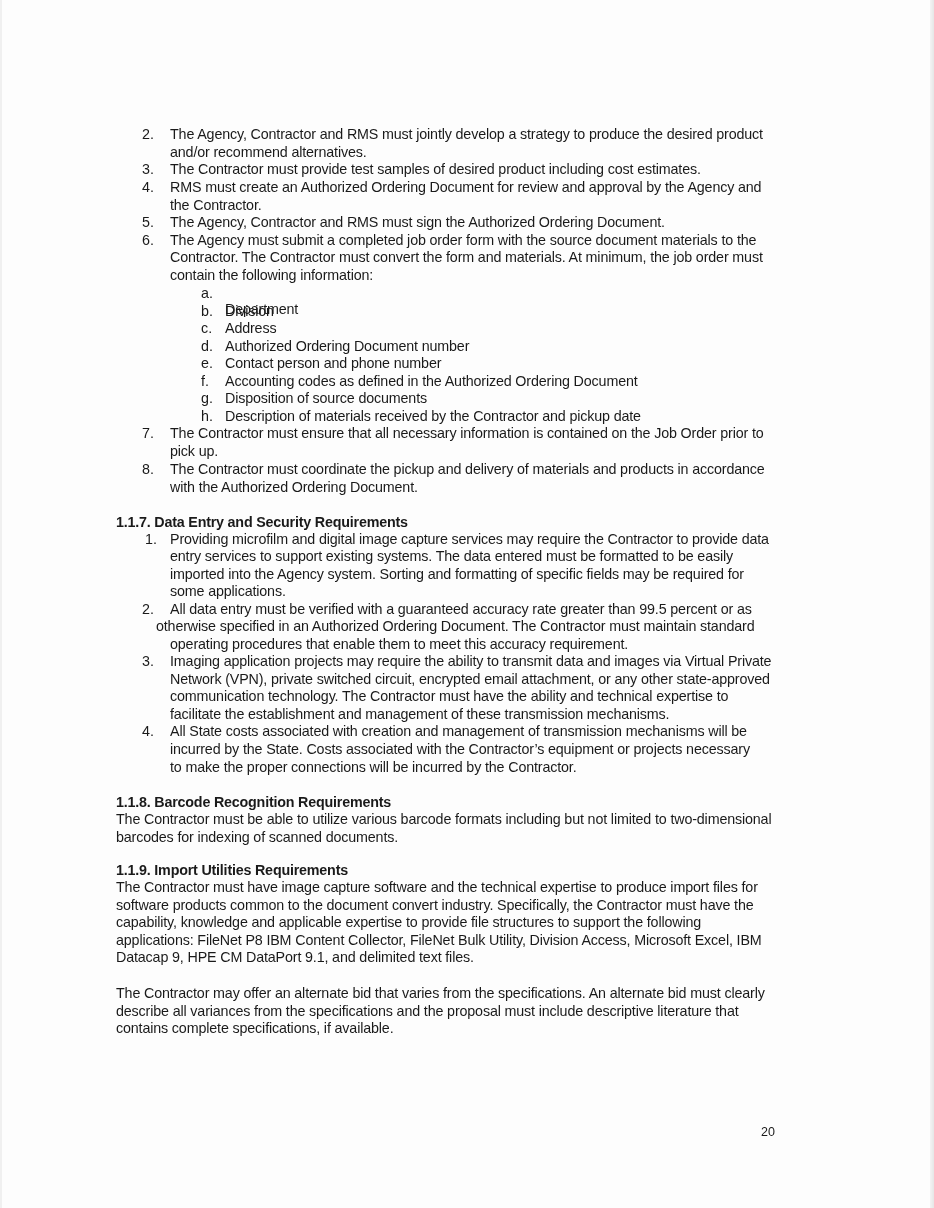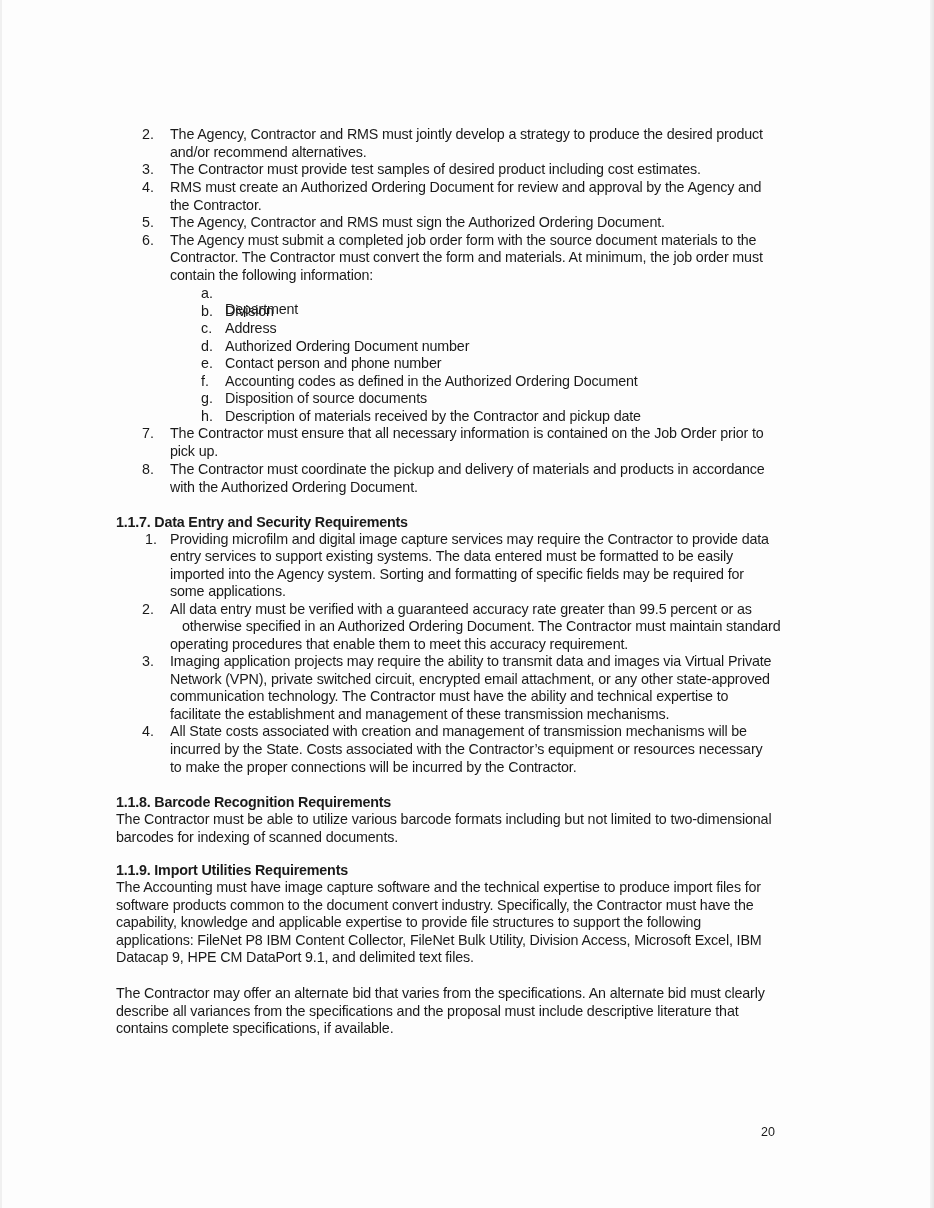--- a/index.html
+++ b/index.html
@@ -75,44 +75,44 @@
     <span class="hd" style="left:116px;top:513px">1.1.7. Data Entry and Security Requirements</span>
 
     <span class="num" style="left:145px;top:530px">1.</span>
     <span class="ln" style="left:170px;top:530px">Providing microfilm and digital image capture services may require the Contractor to provide data</span>
     <span class="ln" style="left:170px;top:547px">entry services to support existing systems. The data entered must be formatted to be easily</span>
     <span class="ln" style="left:170px;top:565px">imported into the Agency system. Sorting and formatting of specific fields may be required for</span>
     <span class="ln" style="left:170px;top:582px">some applications.</span>
 
     <span class="num" style="left:142px;top:600px">2.</span>
     <span class="ln" style="left:170px;top:600px">All data entry must be verified with a guaranteed accuracy rate greater than 99.5 percent or as</span>
-    <span class="ln" style="left:182px;top:617px">otherwise specified in an Authorized Ordering Document. The Contractor must maintain standard</span>
+    <span class="ln" style="left:156px;top:617px">otherwise specified in an Authorized Ordering Document. The Contractor must maintain standard</span>
     <span class="ln" style="left:170px;top:635px">operating procedures that enable them to meet this accuracy requirement.</span>
 
     <span class="num" style="left:142px;top:652px">3.</span>
     <span class="ln" style="left:170px;top:652px">Imaging application projects may require the ability to transmit data and images via Virtual Private</span>
     <span class="ln" style="left:170px;top:670px">Network (VPN), private switched circuit, encrypted email attachment, or any other state-approved</span>
     <span class="ln" style="left:170px;top:687px">communication technology. The Contractor must have the ability and technical expertise to</span>
     <span class="ln" style="left:170px;top:705px">facilitate the establishment and management of these transmission mechanisms.</span>
 
     <span class="num" style="left:142px;top:722px">4.</span>
     <span class="ln" style="left:170px;top:722px">All State costs associated with creation and management of transmission mechanisms will be</span>
-    <span class="ln" style="left:170px;top:740px">incurred by the State. Costs associated with the Contractor’s equipment or resources necessary</span>
+    <span class="ln" style="left:170px;top:740px">incurred by the State. Costs associated with the Contractor’s equipment or projects necessary</span>
     <span class="ln" style="left:170px;top:758px">to make the proper connections will be incurred by the Contractor.</span>
   </div>
 
   <div>
     <span class="hd" style="left:116px;top:793px">1.1.8. Barcode Recognition Requirements</span>
     <span class="ln" style="left:116px;top:810px">The Contractor must be able to utilize various barcode formats including but not limited to two-dimensional</span>
     <span class="ln" style="left:116px;top:828px">barcodes for indexing of scanned documents.</span>
   </div>
 
   <div>
     <span class="hd" style="left:116px;top:861px">1.1.9. Import Utilities Requirements</span>
-    <span class="ln" style="left:116px;top:878px">The Accounting must have image capture software and the technical expertise to produce import files for</span>
+    <span class="ln" style="left:116px;top:878px">The Contractor must have image capture software and the technical expertise to produce import files for</span>
     <span class="ln" style="left:116px;top:896px">software products common to the document convert industry. Specifically, the Contractor must have the</span>
     <span class="ln" style="left:116px;top:913px">capability, knowledge and applicable expertise to provide file structures to support the following</span>
     <span class="ln" style="left:116px;top:931px">applications: FileNet P8 IBM Content Collector, FileNet Bulk Utility, Division Access, Microsoft Excel, IBM</span>
     <span class="ln" style="left:116px;top:948px">Datacap 9, HPE CM DataPort 9.1, and delimited text files.</span>
   </div>
 
   <div>
     <span class="ln" style="left:116px;top:984px">The Contractor may offer an alternate bid that varies from the specifications.  An alternate bid must clearly</span>
     <span class="ln" style="left:116px;top:1002px">describe all variances from the specifications and the proposal must include descriptive literature that</span>
     <span class="ln" style="left:116px;top:1019px">contains complete specifications, if available.</span>

